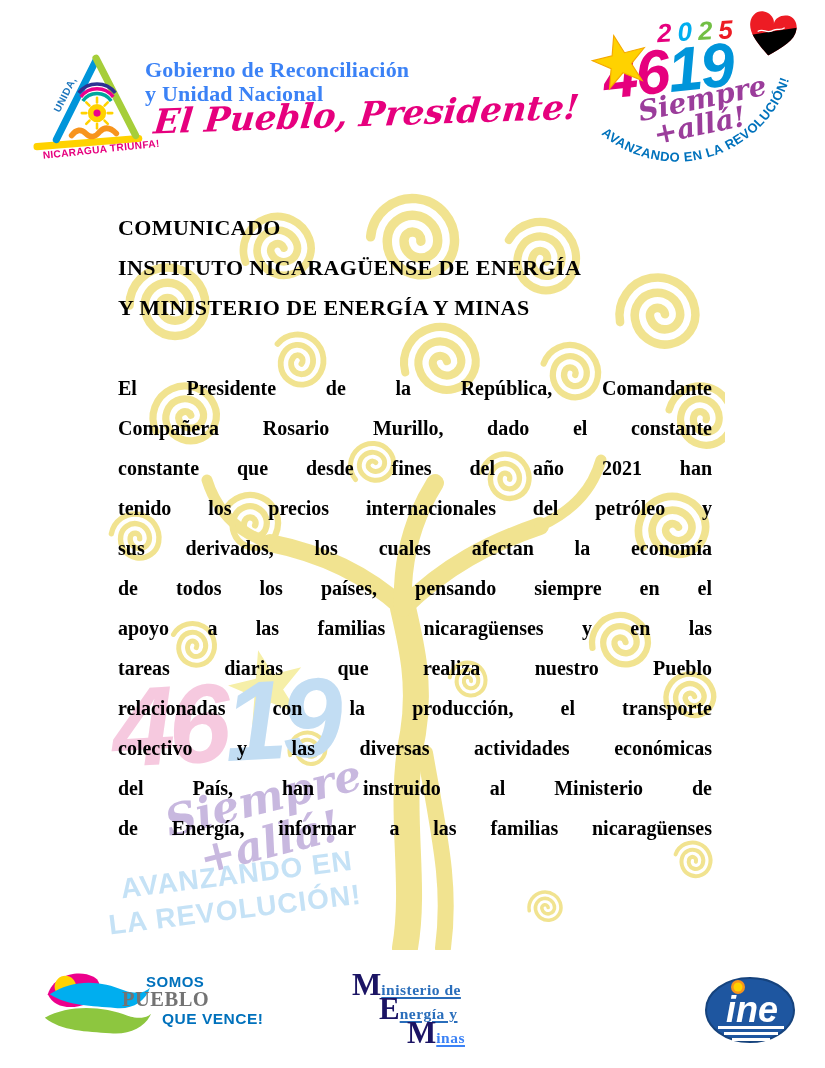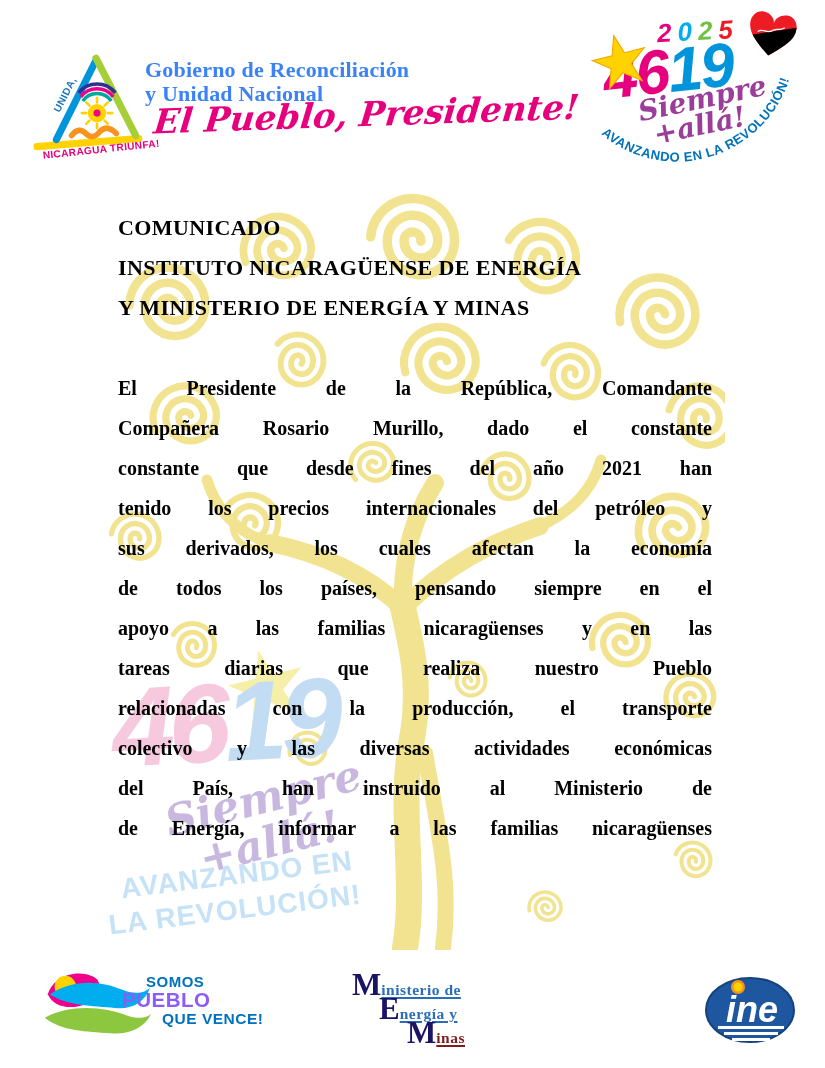--- a/index.html
+++ b/index.html
@@ -196,32 +196,32 @@
     <div>relacionadas con la producción, el transporte</div>
     <div>colectivo y las diversas actividades económicas</div>
     <div>del País, han instruido al Ministerio de</div>
     <div>de Energía, informar a las familias nicaragüenses</div>
   </div>
 
 
   <div class="mem">
     <div class="mem-line"><span class="mem-cap" style="color: rgb(27, 20, 100);">M</span><span class="mem-rest" style="color: rgb(42, 110, 187);">inisterio de</span></div>
     <div class="mem-line l2"><span class="mem-cap" style="color: rgb(27, 20, 100);">E</span><span class="mem-rest" style="color: rgb(42, 110, 187);">nergía y</span></div>
-    <div class="mem-line l3"><span class="mem-cap" style="color: rgb(27, 20, 100);">M</span><span class="mem-rest" style="color: #7f1d1d; margin-top: 28px;">inas</span></div>
+    <div class="mem-line l3"><span class="mem-cap" style="color: rgb(27, 20, 100);">M</span><span class="mem-rest" style="color: #3b82f6; margin-top: 28px;">inas</span></div>
   </div>
 
   <div class="somos">
     <svg viewBox="0 0 115 80" width="112" height="78" style="position:absolute;left:0;top:2px;">
       <path d="M8 30 C14 10 40 4 55 12 C66 18 62 34 48 40 C32 46 14 44 8 30 Z" fill="#EC008C"></path>
       <circle cx="26" cy="22" r="11" fill="#FFD200"></circle>
       <path d="M10 30 C35 14 62 16 86 26 C100 31 108 28 113 23 C108 38 94 46 77 44 C54 42 28 42 10 30 Z" fill="#00AEEF"></path>
       <path d="M5 54 C30 40 65 42 90 52 C102 56 110 54 114 50 C108 64 92 72 72 70 C48 68 22 68 5 54 Z" fill="#8DC63F"></path>
     </svg>
     <div class="t t1" style="color: rgb(0, 113, 188);">SOMOS</div>
-    <div class="t t2" style="color: #8b5cf6;">PUEBLO</div>
+    <div class="t t2" style="color: #737373; font-family: Liberation Serif, serif;">PUEBLO</div>
     <div class="t t3" style="color: rgb(0, 113, 188);">QUE VENCE!</div>
   </div>
 
   <div class="ine">
     <svg viewBox="0 0 92 68" width="92" height="68">
       <ellipse cx="46" cy="33" rx="44" ry="32" fill="#1E56A0" stroke="#16437D" stroke-width="2"></ellipse>
       <rect x="14" y="49" width="66" height="3" fill="#ffffff"></rect>
       <rect x="20" y="55" width="54" height="3" fill="#ffffff"></rect>
       <rect x="28" y="61" width="38" height="3" fill="#ffffff"></rect>
       <text x="48" y="45" text-anchor="middle" font-size="36" font-weight="bold" font-style="italic" fill="#ffffff" font-family="Liberation Sans, sans-serif">ine</text>

